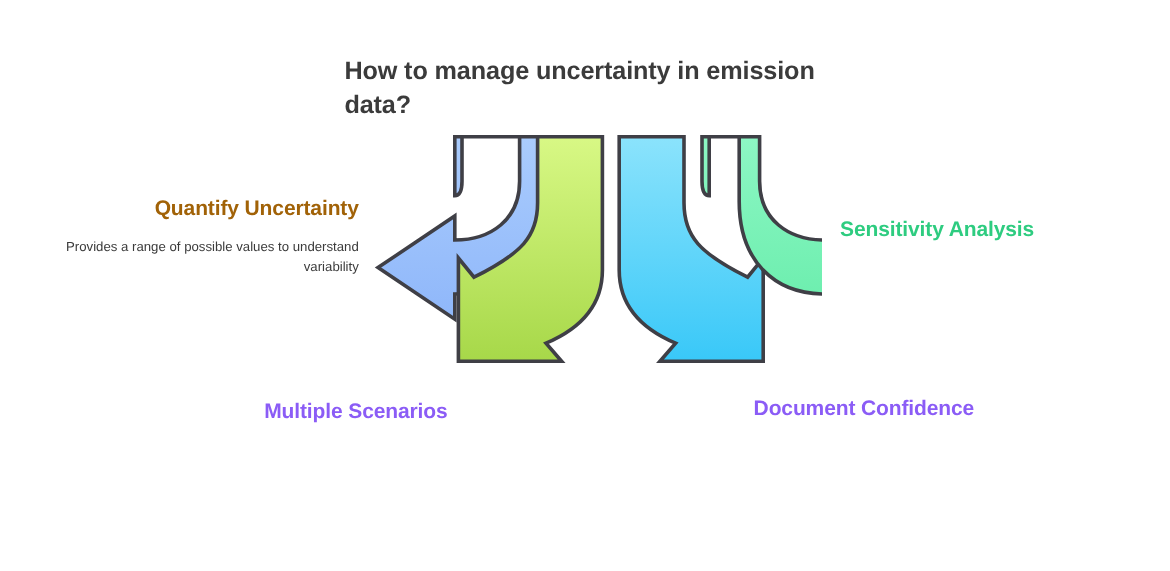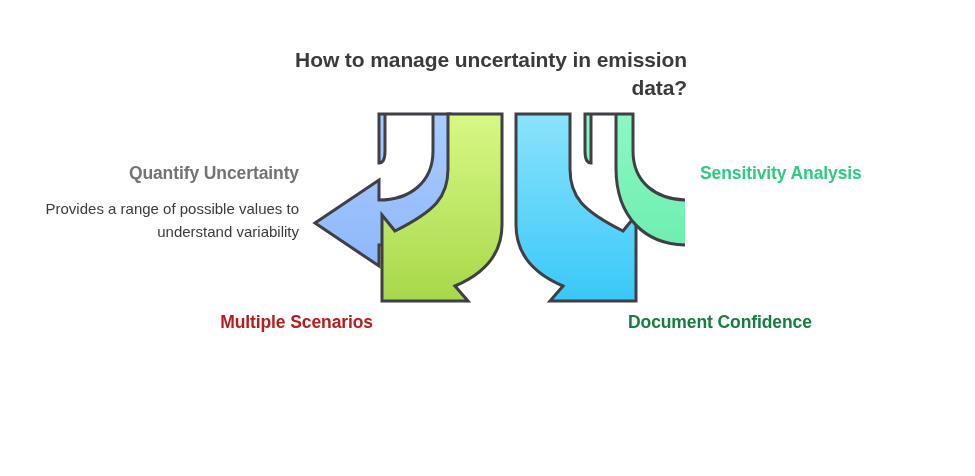--- a/index.html
+++ b/index.html
@@ -18,21 +18,21 @@
     background: #ffffff;
     overflow: hidden;
   }
 
   
   .title {
     position: absolute;
     left: 287px;
     top: 46px;
     width: 400px;
-    text-align: right;
+    text-align: left;
     font-size: 21px;
     font-weight: bold;
     line-height: 1.32;
     color: #3b3b3b;
     letter-spacing: -0.1px;
   }
 
   
   #arrows {
     position: absolute;
@@ -43,28 +43,28 @@
   
   .block { position: absolute; }
   .block .heading {
     font-size: 17.5px;
     font-weight: bold;
     line-height: 1.25;
     letter-spacing: -0.1px;
     margin: 0 0 13px 0;
   }
   .block .body {
-    font-size: 15px;
+    font-size: 11px;
     line-height: 1.52;
     color: #3b3b3b;
     margin: 0;
   }
 
   .block.align-right { text-align: right; }
-  .block.align-left  { text-align: left; }
+  .block.align-left  { text-align: left; margin-top: 18px; }
 
   
   #block-quantify      { left: 21px;  top: 163px; width: 278px; }
   #block-sensitivity   { left: 700px; top: 163px; width: 255px; }
   #block-scenarios     { left: 131px; top: 312px; width: 242px; }
   #block-document      { left: 628px; top: 312px; width: 290px; }
 </style>
 </head>
 <body>
 
@@ -147,29 +147,29 @@
                  Z
                  M 280,9
                  L 280,46
                  C 280,54 282,58 286,58
                  L 286,9 Z"></path>
       </g>
     </svg>
   </div>
 
   <div class="block align-right" id="block-quantify">
-    <div class="heading" style="color: #737373;">Quantify Uncertainty</div>
+    <div class="heading" style="color: #a16207;">Quantify Uncertainty</div>
     <div class="body">Provides a range of possible values to understand variability</div>
   </div>
 
   <div class="block align-left" id="block-sensitivity">
     <div class="heading" style="color: rgb(46, 204, 128);">Sensitivity Analysis</div>
   </div>
 
   <div class="block align-right" id="block-scenarios">
-    <div class="heading" style="color: #b91c1c;">Multiple Scenarios</div>
+    <div class="heading" style="color: #8b5cf6; margin-top: 20px;">Multiple Scenarios</div>
   </div>
 
   <div class="block align-left" id="block-document">
-    <div class="heading" style="color: #15803d;">Document Confidence</div>
+    <div class="heading" style="color: #8b5cf6;">Document Confidence</div>
   </div>
 
 </div>
 
 </body></html>

